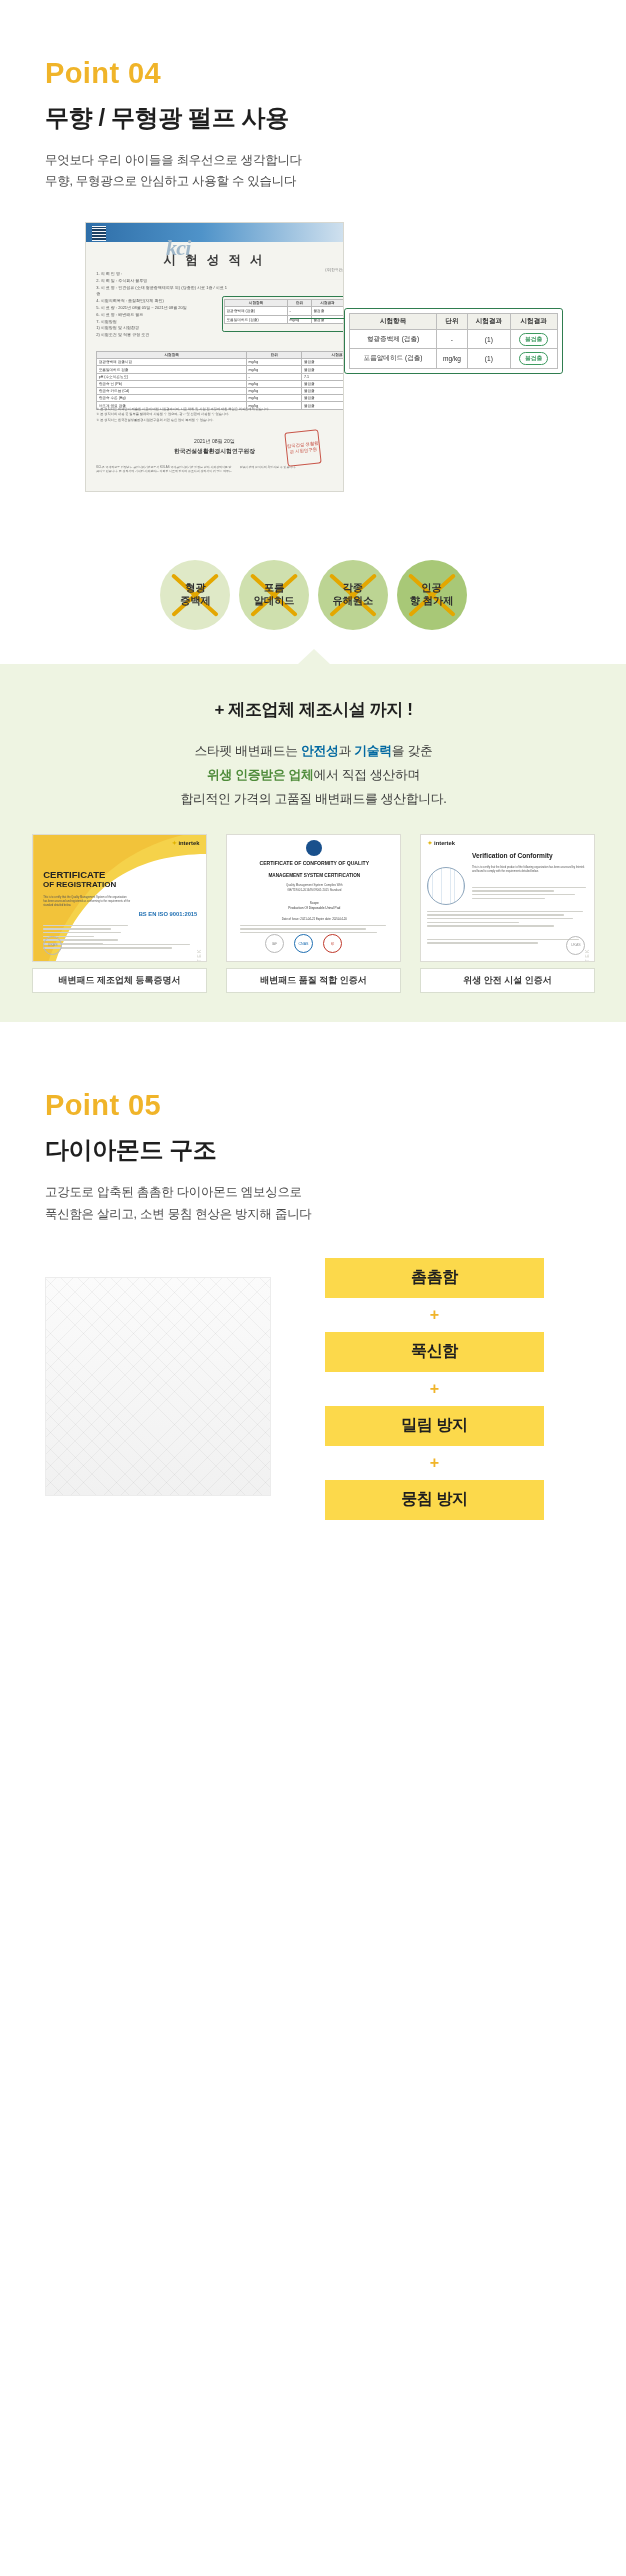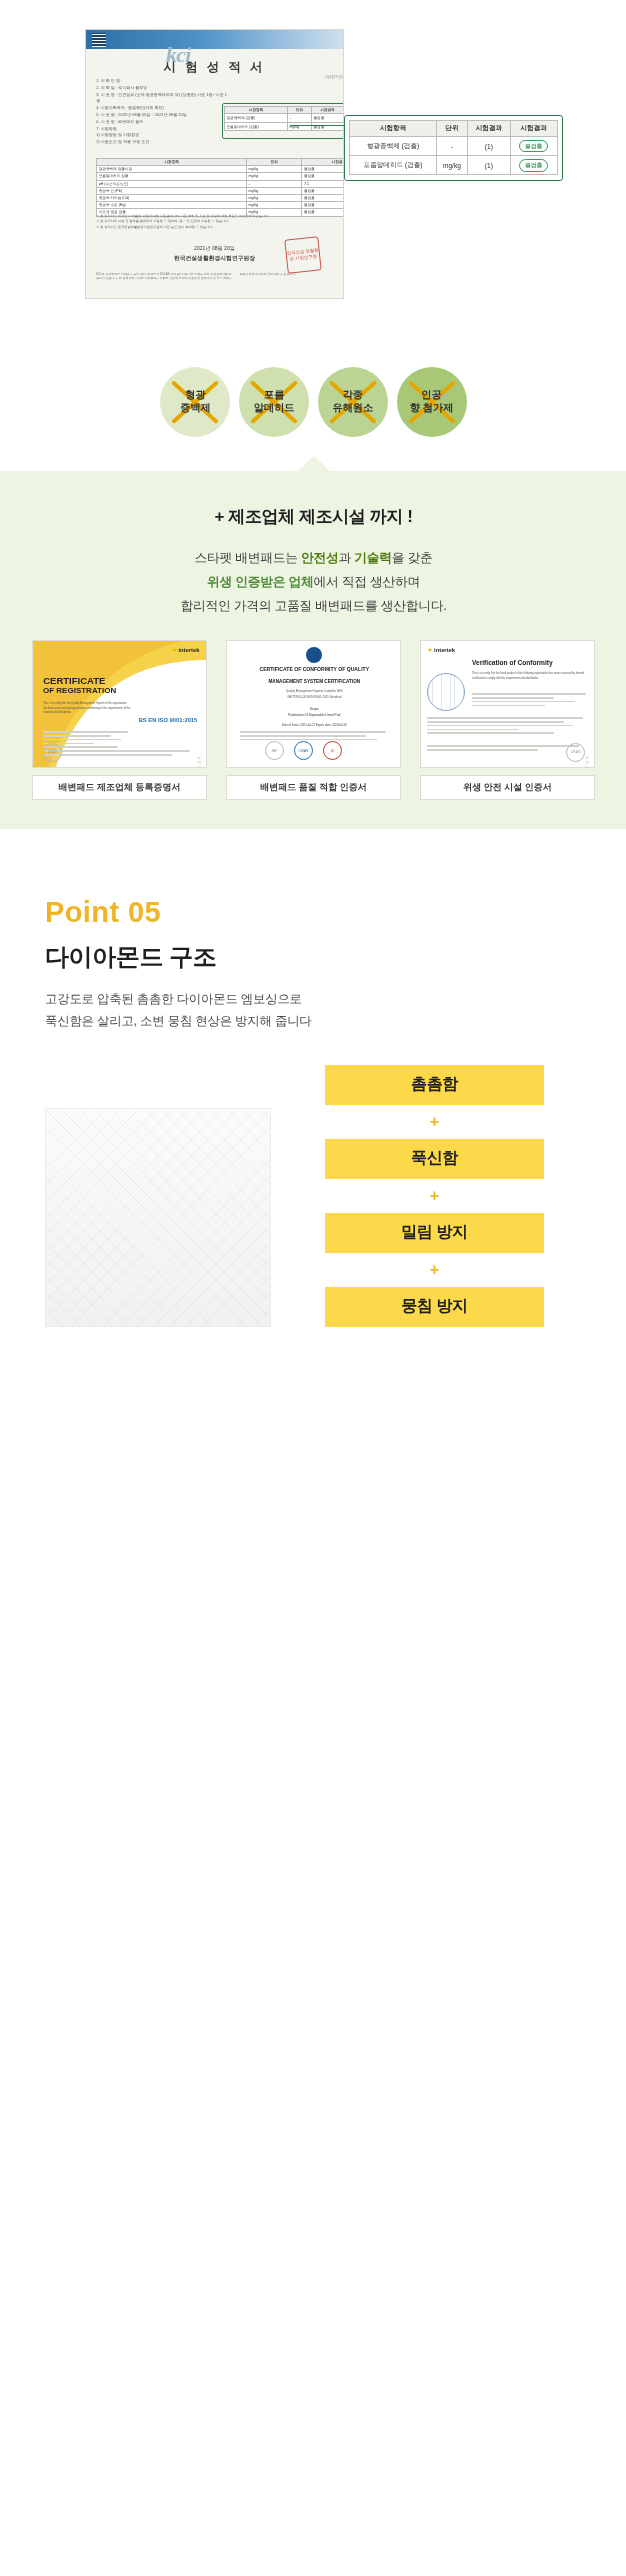--- a/index.html
+++ b/index.html
@@ -182,21 +182,21 @@
     border-bottom:16px solid #eef4e2;
   }
   .band-title {
     text-align:center; font-size:17px; font-weight:bold; color:#1f1f1f;
     padding-top: 34px; margin:0 0 17.5px 0; letter-spacing:-0.4px;
   }
   .band-text {
     text-align:center; font-size:12.8px; line-height:1.9; color:#3b3b3b;
     margin:0 0 22px 0; letter-spacing:-0.3px;
   }
-  .band-text b { color:#4d7c0f; }
+  .band-text b { color:#0369a1; }
   .band-text .g { color:#4e8b3a; font-weight:bold; }
 
   .docs {
     display:flex; justify-content:center; gap:19px;
   }
   .doc-col { width: 175px; }
   .doc-img {
     width:175px; height:128px; background:#fff; border:0.7px solid #dcdcd4;
     position:relative; overflow:hidden;
   }
@@ -222,21 +222,21 @@
   }
   .arc {
     position:absolute; left:0; top:0; width:175px; height:128px;
   }
 
   
   #point05 { padding-top: 67px; }
   .diamond-row {
     margin-top: 28px;
     display:flex; gap: 16px; padding-left:45px; padding-right:45px;
-    align-items:flex-end;
+    align-items:center;
   }
   .diamond-img {
     width: 226px; height: 219px;
     background:
       repeating-linear-gradient(45deg, rgba(0,0,0,0.045) 0 0.7px, rgba(0,0,0,0) 0.7px 11.7px),
       repeating-linear-gradient(-45deg, rgba(0,0,0,0.045) 0 0.7px, rgba(0,0,0,0) 0.7px 11.7px),
       linear-gradient(180deg,#fbfbfb,#f1f1f1);
     border:0.7px solid #ececec;
   }
   .tags { flex:1; display:flex; flex-direction:column; align-items:center; gap:0; padding-top:4.4px; }
@@ -248,20 +248,28 @@
   }
   .plus { color:#f0b429; font-size:16px; font-weight:bold; padding:8px 0; }
 
   .footer-space { height: 66px; }
 </style>
 </head>
 <body>
 
 <div class="page">
 
+  <section class="section pad" id="point04">
+    <h2 class="point-label">Point 04</h2>
+    <h3 class="headline">무향 / 무형광 펄프 사용</h3>
+    <p class="sub">
+      <span>무엇보다 우리 아이들을 최우선으로 생각합니다</span><br>
+      <span>무향, 무형광으로 안심하고 사용할 수 있습니다</span>
+    </p>
+  </section>
 
   <div style="position:relative;height:306px;">
 
     <div class="cert-wrap">
       <div class="cert-doc">
         <div class="cert-topbar"></div>
         <div class="cert-qr"></div>
         <div class="kci-logo">kci</div>
         <div class="cert-title">시 험 성 적 서</div>
 

